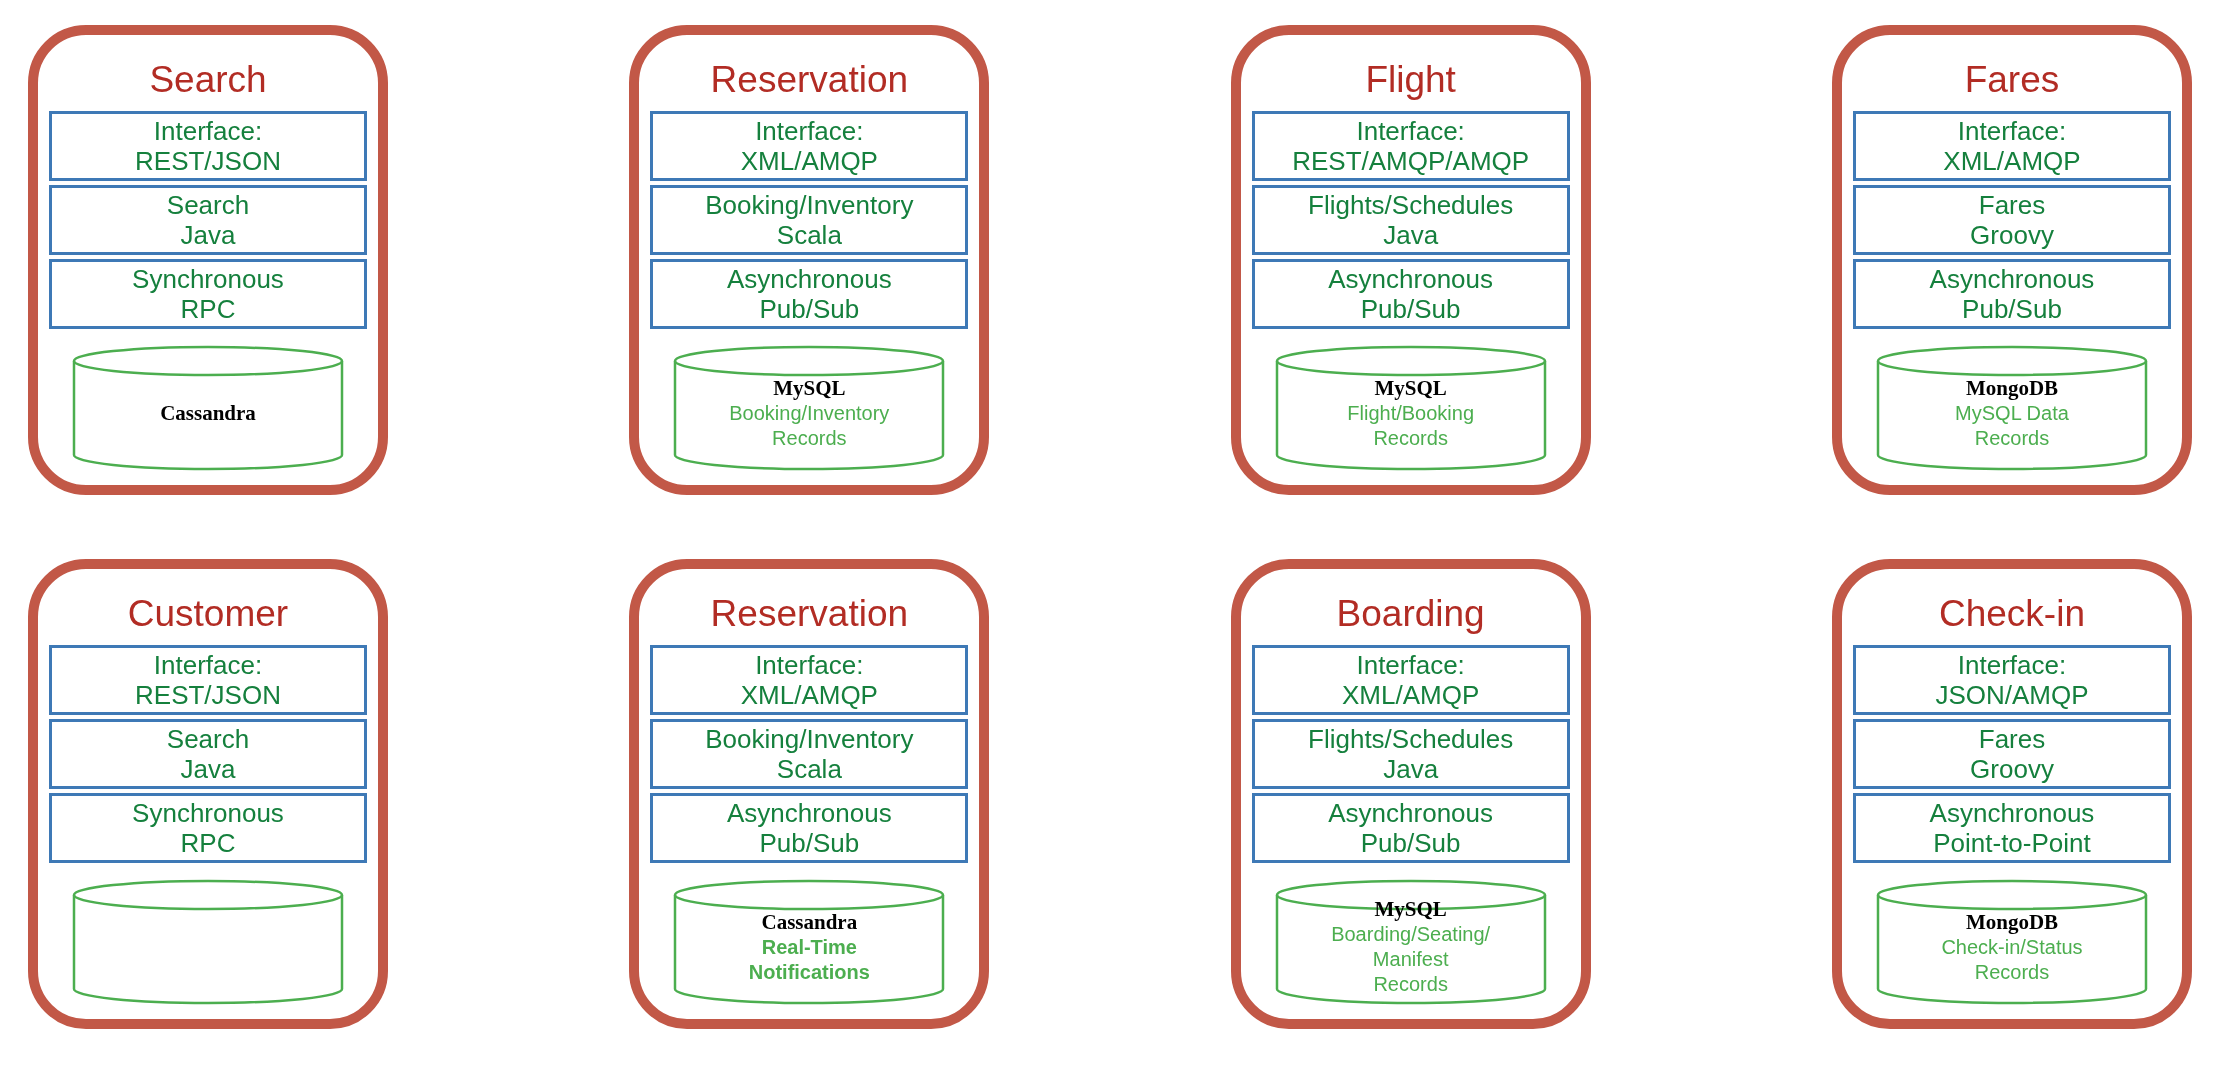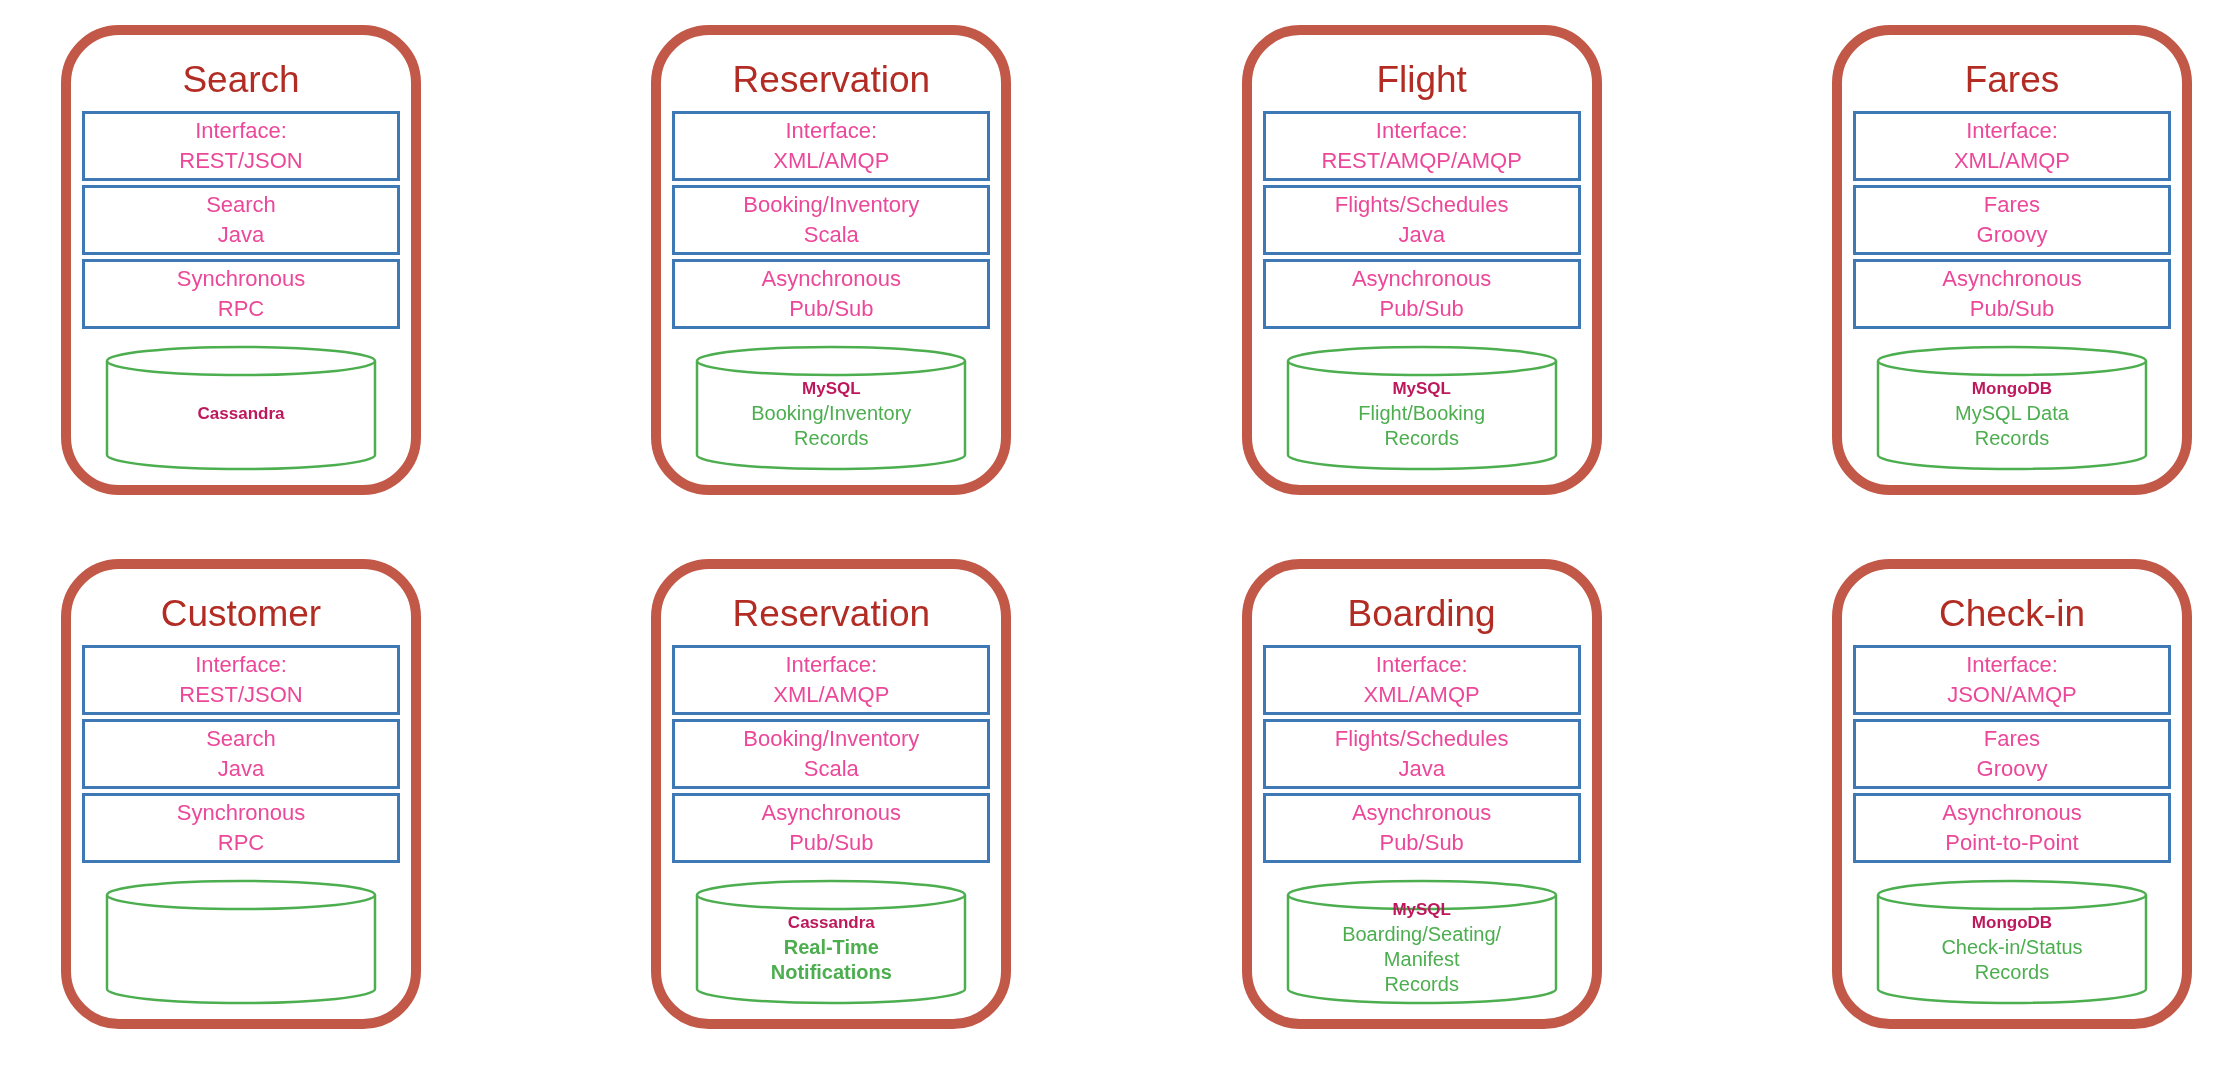--- a/index.html
+++ b/index.html
@@ -17,52 +17,51 @@
   .row { display: flex; justify-content: space-between; }
   .row + .row { margin-top: 64px; }
   .card {
     width: 360px; height: 470px;
     box-sizing: border-box;
     border: 10px solid #C25847;
     border-radius: 58px;
     background: #ffffff;
     display: flex; flex-direction: column; align-items: center;
     padding-top: 16px;
-    margin-left: 33px;
   }
   .card-title {
     color: #B22C24;
     font-size: 37px; line-height: 44px;
     height: 58px;
     display: flex; align-items: center; justify-content: center;
     white-space: nowrap;
   }
   .boxes { width: 318px; margin-top: 2px; }
   .bluebox {
     box-sizing: border-box;
     border: 3px solid #3E79B6;
     height: 70px;
     display: flex; flex-direction: column; justify-content: center; align-items: center;
     background: #ffffff;
   }
   .bluebox + .bluebox { margin-top: 4px; }
   .boxline {
-    color: #ec4899;
-    font-size: 22px; line-height: 30px;
+    color: #15803d;
+    font-size: 26px; line-height: 30px;
     text-align: center; white-space: nowrap;
   }
   .db { position: relative; width: 272px; height: 126px; margin-top: 16px; }
   .cyl { position: absolute; left: 0; top: 0; width: 272px; height: 126px; }
   .cyl ellipse, .cyl path { fill: none; stroke: #4CAE4F; stroke-width: 2.5px; }
   .db-text {
     position: absolute; left: 0; right: 0; top: 14px; bottom: 4px;
     display: flex; flex-direction: column; justify-content: center; align-items: center;
     text-align: center;
   }
-  .db-name { color: #be185d; font-weight: bold; font-size: 17px; line-height: 25px; }
+  .db-name { color: #000000; font-weight: bold; font-size: 21px; line-height: 25px; font-family: Liberation Serif, serif; }
   .db-desc { color: #4CAE4F; font-size: 20px; line-height: 25px; }
   .bold-desc .db-desc { font-weight: bold; }
 </style>
 </head>
 <body>
 
 <div class="canvas">
 
   <div class="row">
 

